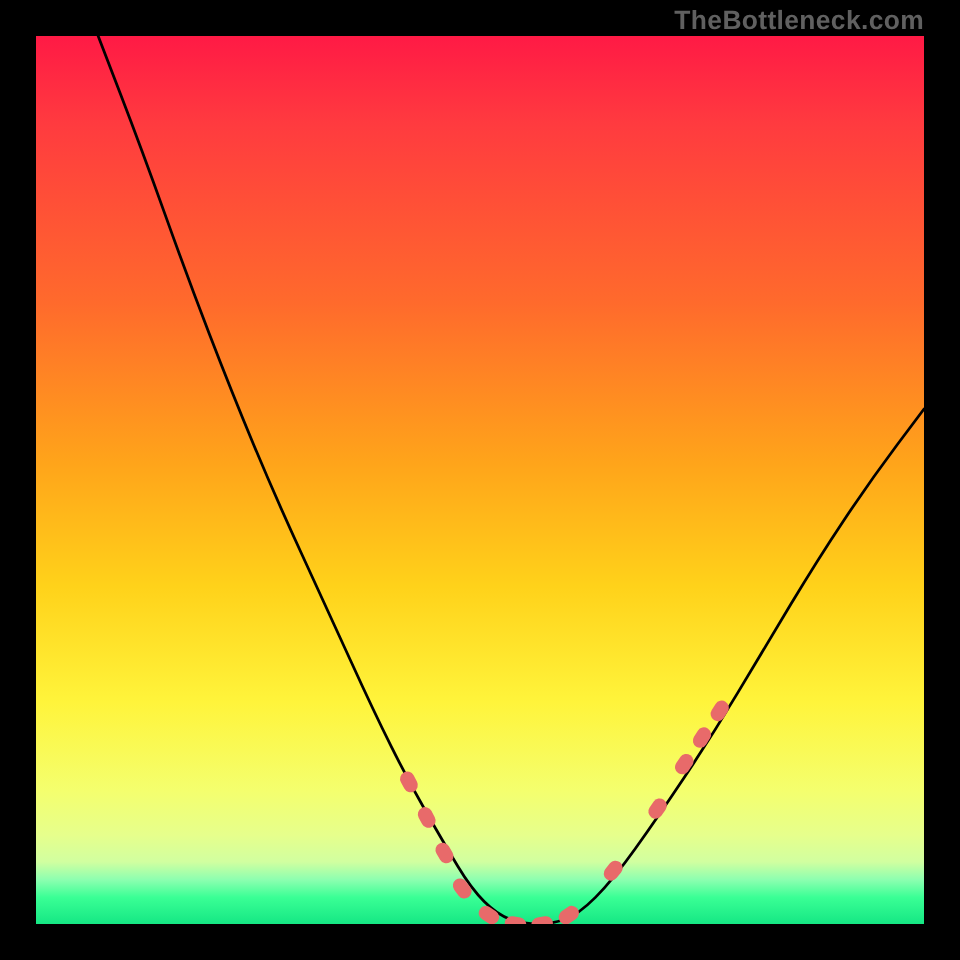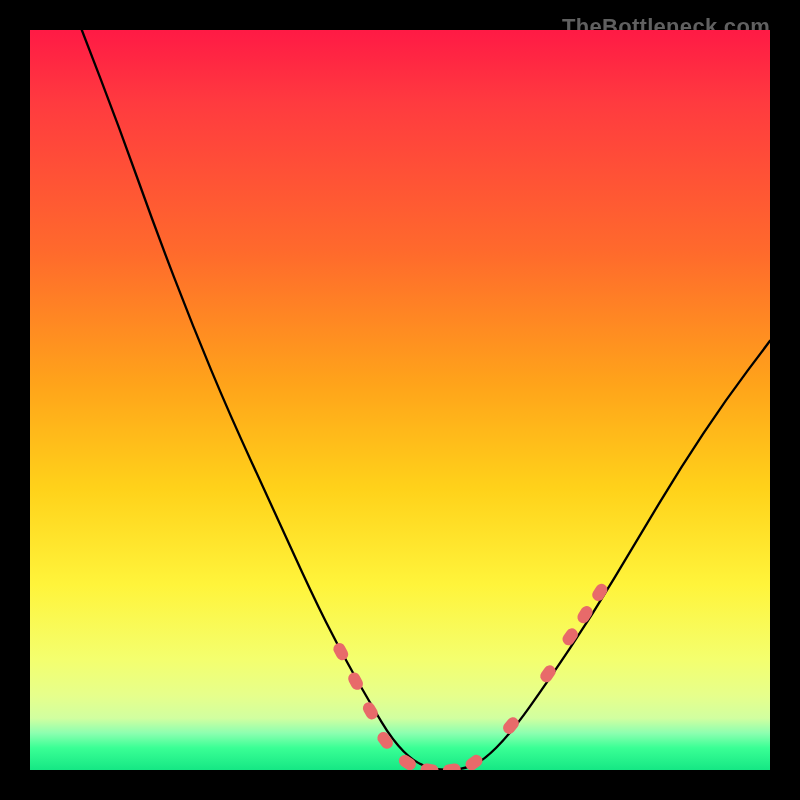--- a/index.html
+++ b/index.html
@@ -43,21 +43,21 @@
   .curve {
     position: absolute;
     left: 0;
     top: 0;
     width: 740px;
     height: 740px;
     pointer-events: none;
   }
   .watermark {
     position: absolute;
-    top: 14px;
+    top: 4px;
     right: 30px;
     color: #606060;
     font-size: 22px;
     font-weight: 600;
     letter-spacing: 0.3px;
     user-select: none;
   }
 </style>
 </head>
 <body>

